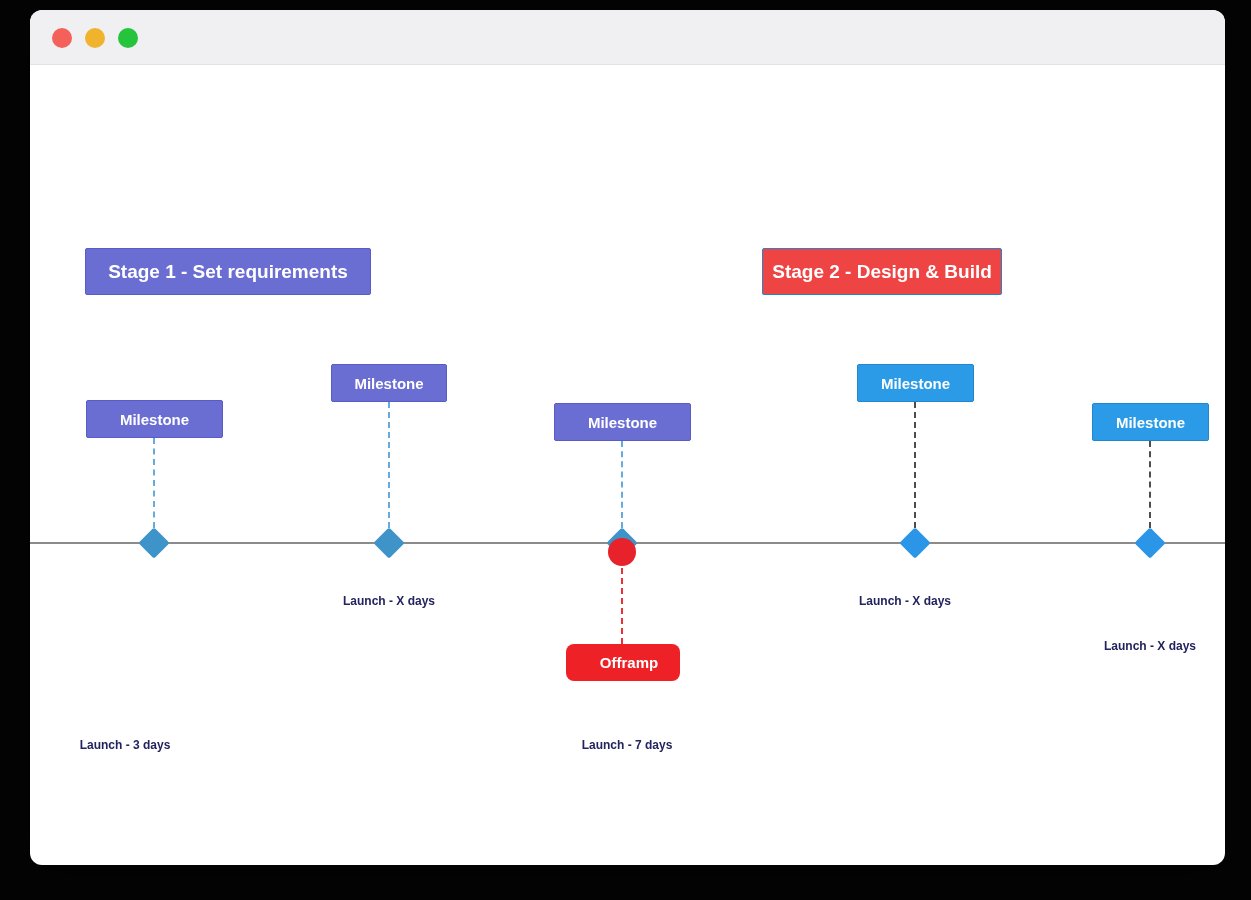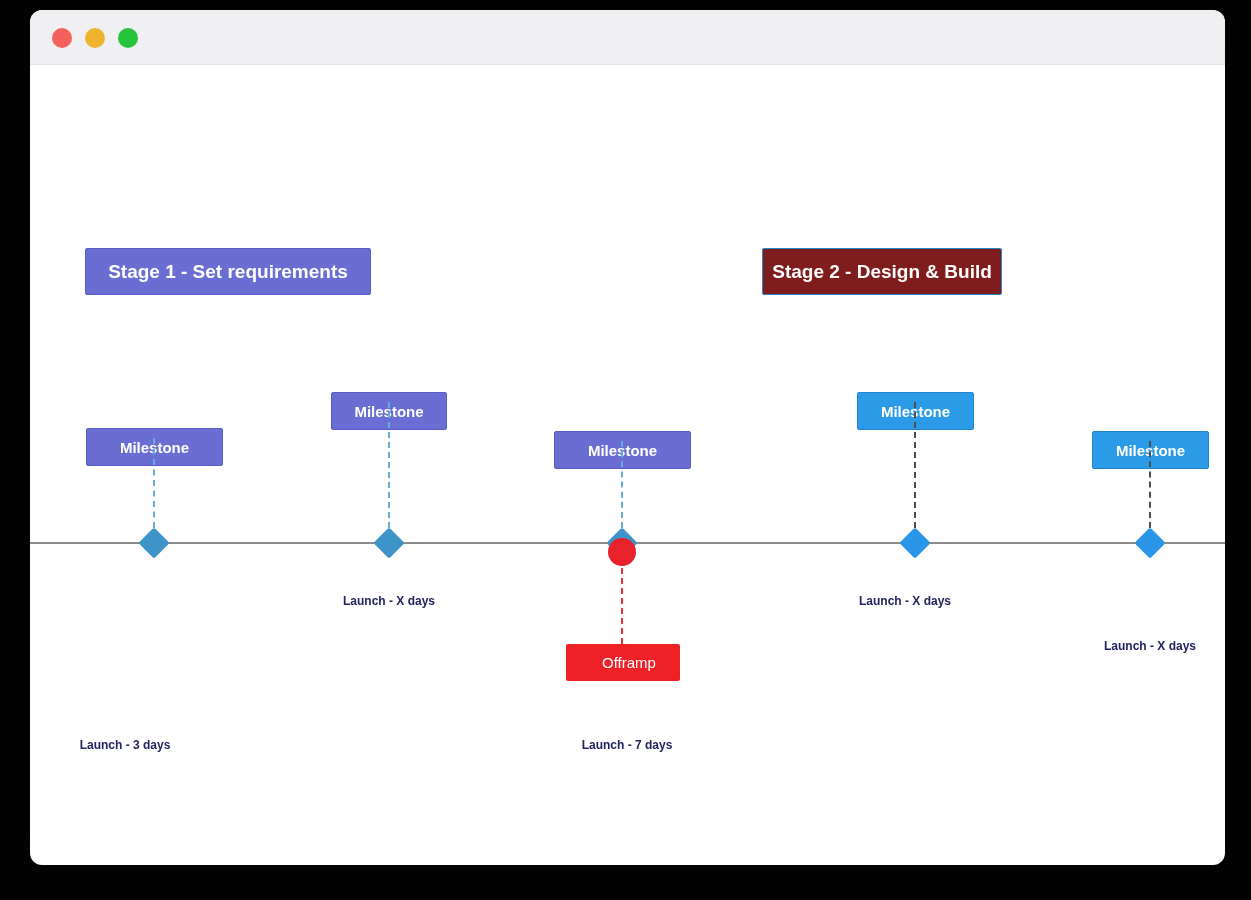--- a/index.html
+++ b/index.html
@@ -16,24 +16,24 @@
   .light { position:absolute; top:18px; width:20px; height:20px; border-radius:50%; }
   .light.red    { left:22px;  background:#f4605a; }
   .light.yellow { left:55px;  background:#efb32d; }
   .light.green  { left:88px;  background:#26c33d; }
 
   .canvas { position:absolute; left:0; top:55px; width:1195px; height:800px; }
 
   .stage { position:absolute; height:47px; color:#fff; font-size:19px; font-weight:600;
            display:flex; align-items:center; justify-content:center; border-radius:2px; }
   .stage.purple { left:55px;  top:183px; width:286px; background:#6a6ed2; border:1px solid #585cc6; }
-  .stage.blue   { left:732px; top:183px; width:240px; background:#7f1d1d; border:1px solid #2186cd; }
+  .stage.blue   { left:732px; top:183px; width:240px; background:#ef4444; border:1px solid #2186cd; }
 
   .milestone { position:absolute; height:38px; color:#fff; font-size:15px; font-weight:600;
-               display:flex; align-items:center; justify-content:center; border-radius:2px;margin-top:28px; }
+               display:flex; align-items:center; justify-content:center; border-radius:2px; }
   .milestone.purple { background:#6a6ed2; border:1px solid #585cc6; }
   .milestone.blue   { background:#2b9be7; border:1px solid #2186cd; }
   .m1 { left:56px;   top:335px; width:137px; }
   .m2 { left:301px;  top:299px; width:116px; }
   .m3 { left:524px;  top:338px; width:137px; }
   .m4 { left:827px;  top:299px; width:117px; }
   .m5 { left:1062px; top:338px; width:117px; }
 
   .connector { position:absolute; width:0; border-left:2px dashed #66abdd; }
   .connector.dark { border-left-color:#4d4d4d; }
@@ -52,22 +52,22 @@
   .diamond.bright { background:#2b96e8; }
   .d1 { left:113px;  top:467px; }
   .d2 { left:348px;  top:467px; }
   .d3 { left:581px;  top:467px; }
   .d4 { left:874px;  top:467px; }
   .d5 { left:1109px; top:467px; }
 
   .offramp-dot { position:absolute; left:578px; top:473px; width:28px; height:28px;
                  border-radius:50%; background:#e8222b; }
   .offramp-box { position:absolute; left:536px; top:579px; width:114px; height:37px;
-                 background:#ee2127; color:#fff; font-size:15px; font-weight:400;
-                 display:flex; align-items:center; justify-content:center; border-radius:2px;padding-left:12px; }
+                 background:#ee2127; color:#fff; font-size:15px; font-weight:700;
+                 display:flex; align-items:center; justify-content:center; border-radius:8px;padding-left:12px; }
 
   .launch { position:absolute; color:#23245f; font-size:12px; font-weight:600;
             white-space:nowrap; transform:translateX(-50%); }
   .l1 { left:359px;  top:529px; }
   .l2 { left:875px;  top:529px; }
   .l3 { left:1120px; top:574px; }
   .l4 { left:95px;   top:673px; }
   .l5 { left:597px;  top:673px; }
 </style>
 </head>

